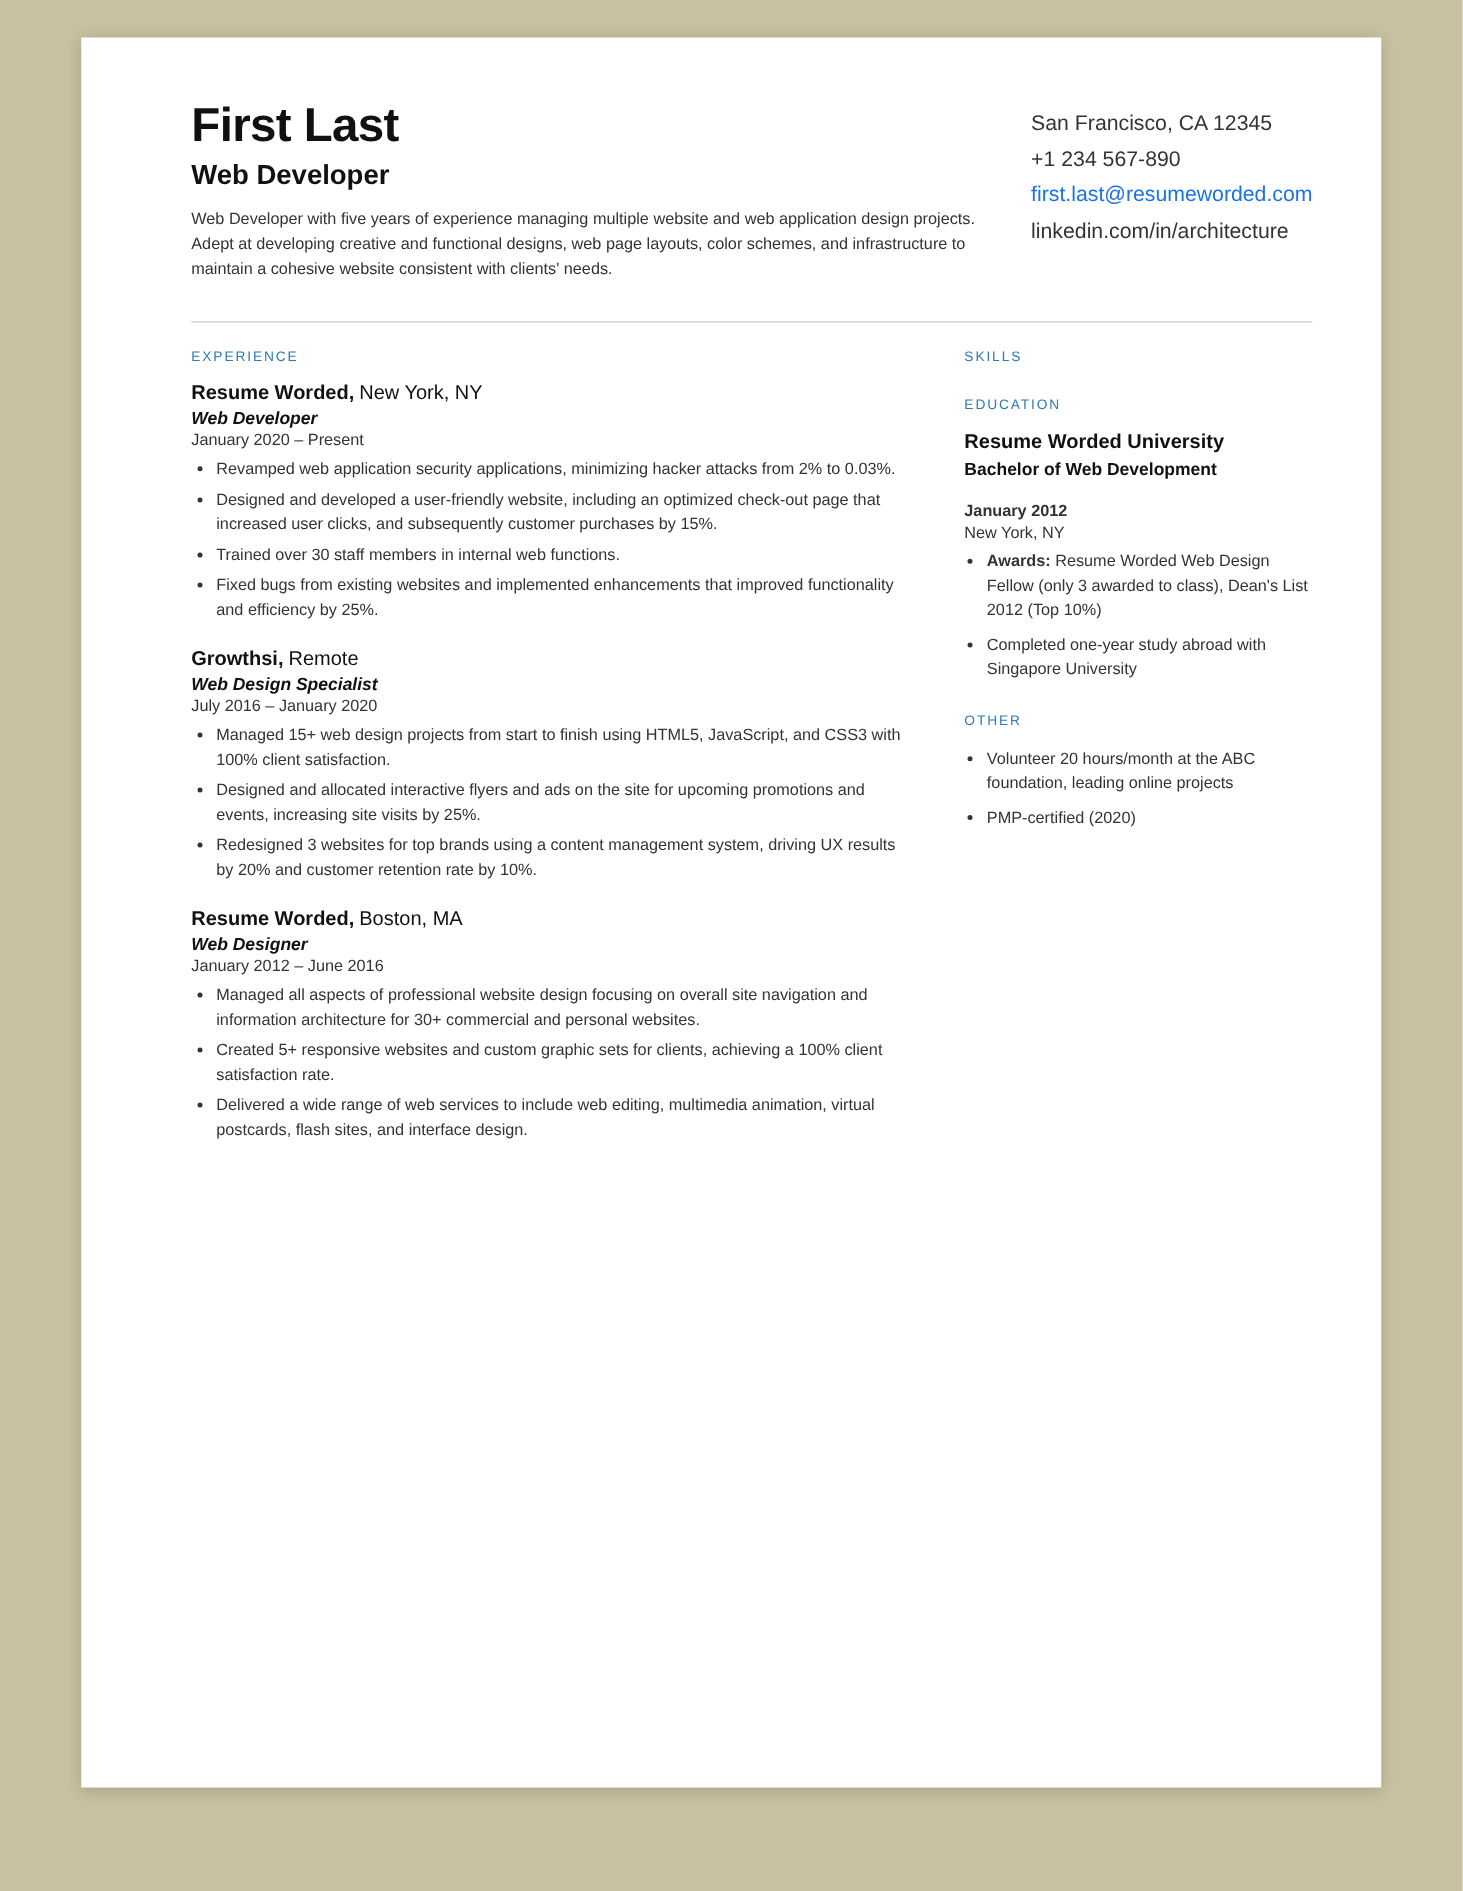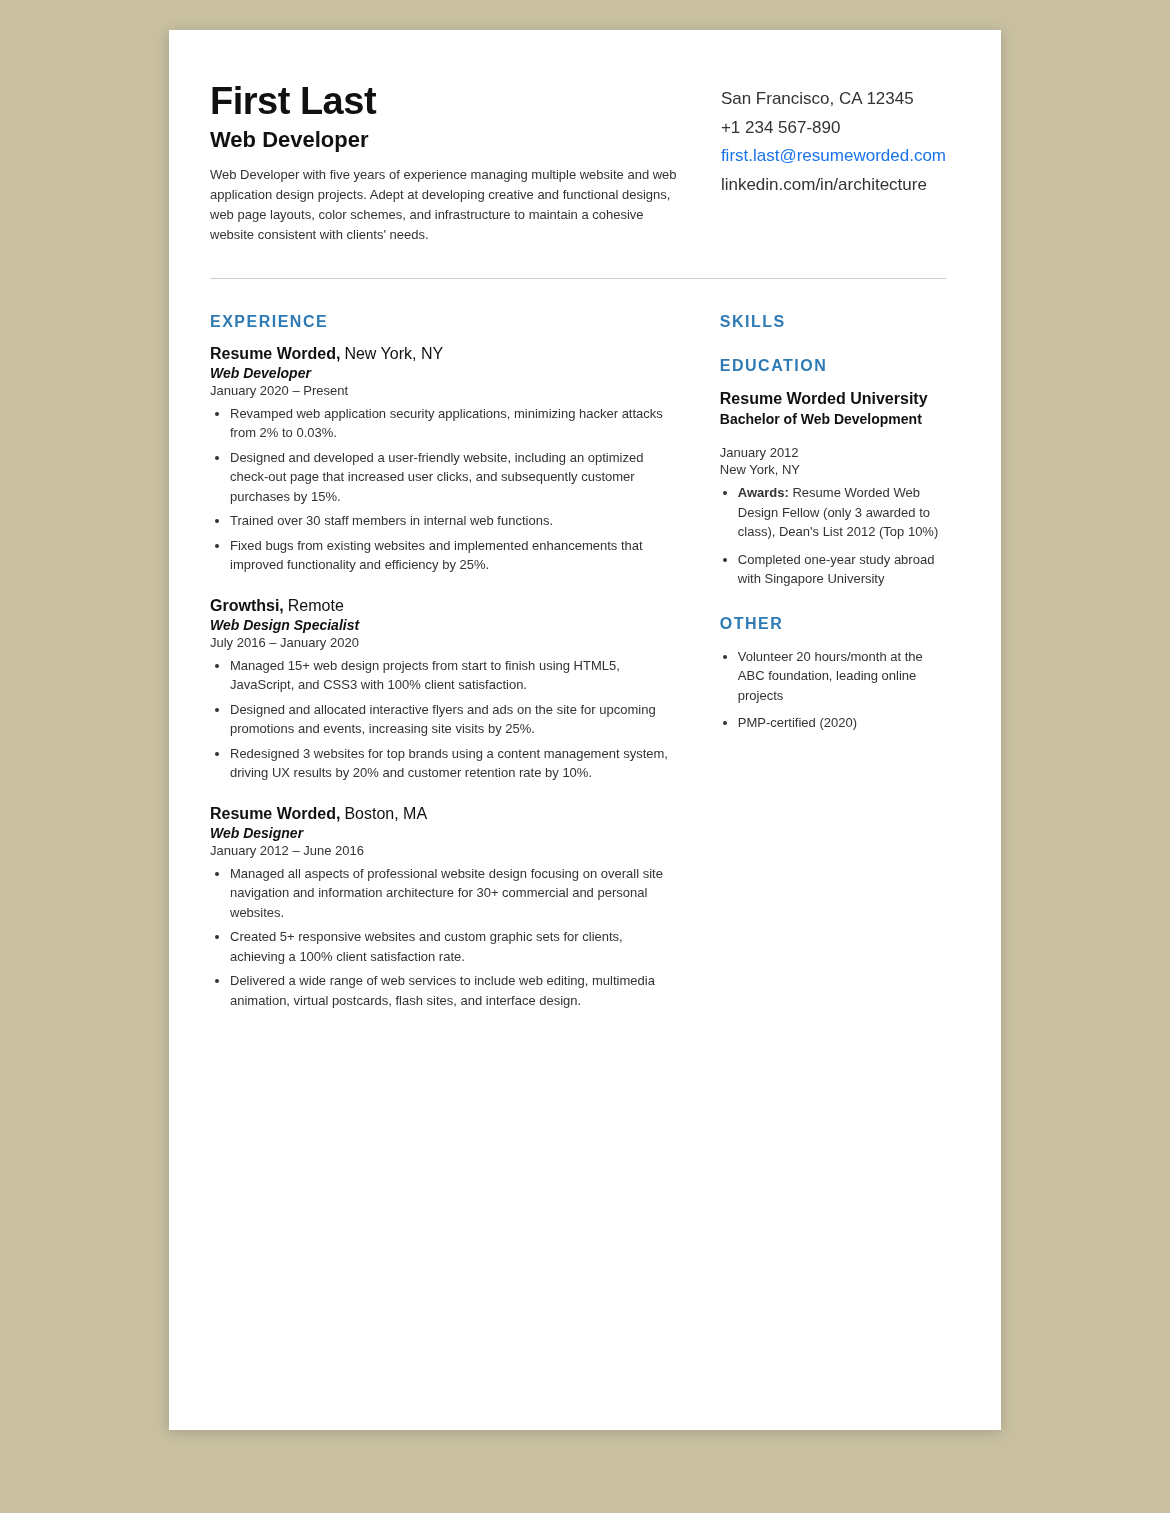--- a/index.html
+++ b/index.html
@@ -7,23 +7,23 @@
       background: #c8c0a0;
       display: flex;
       justify-content: center;
       align-items: flex-start;
       min-height: 100vh;
       padding: 30px 20px;
       font-family: Georgia, 'Times New Roman', serif;
     }
     .resume-page {
       background: #ffffff;
-      width: 832px;
+      width: 1040px;
       min-height: 1400px;
-      padding: 50px 55px 60px 41px;
+      padding: 50px 55px 60px 88px;
       box-shadow: 0 2px 12px rgba(0,0,0,0.18);
     }
     
     .header-section {
       display: flex;
       justify-content: space-between;
       align-items: flex-start;
       margin-bottom: 32px;
     }
     .header-left { flex: 1; padding-right: 30px; }
@@ -72,28 +72,28 @@
     
     .main-columns {
       display: flex;
       gap: 40px;
     }
     .col-left { flex: 1.35; }
     .col-right { flex: 0.65; min-width: 210px; }
 
     
     .section-heading {
-      font-size: 16px;
-      font-weight: 700;
+      font-size: 11px;
+      font-weight: 400;
       color: #2e7ab5;
       letter-spacing: 1.5px;
       text-transform: uppercase;
       font-family: Arial, sans-serif;
       margin-bottom: 14px;
-      margin-top: 12px;
+      margin-top: 0;
     }
 
     
     .exp-company {
       font-size: 16px;
       font-weight: 700;
       color: #111;
       font-family: Arial, sans-serif;
     }
     .exp-company-location {
@@ -149,21 +149,21 @@
     }
     .edu-degree {
       font-size: 14px;
       font-weight: 700;
       color: #111;
       font-family: Arial, sans-serif;
       margin-bottom: 18px;
     }
     .edu-date {
       font-size: 13px;
-      font-weight: 400;
+      font-weight: 700;
       color: #333;
       font-family: Arial, sans-serif;
       margin-bottom: 2px;
     }
     .edu-location {
       font-size: 13px;
       color: #333;
       font-family: Arial, sans-serif;
       margin-bottom: 6px;
     }

